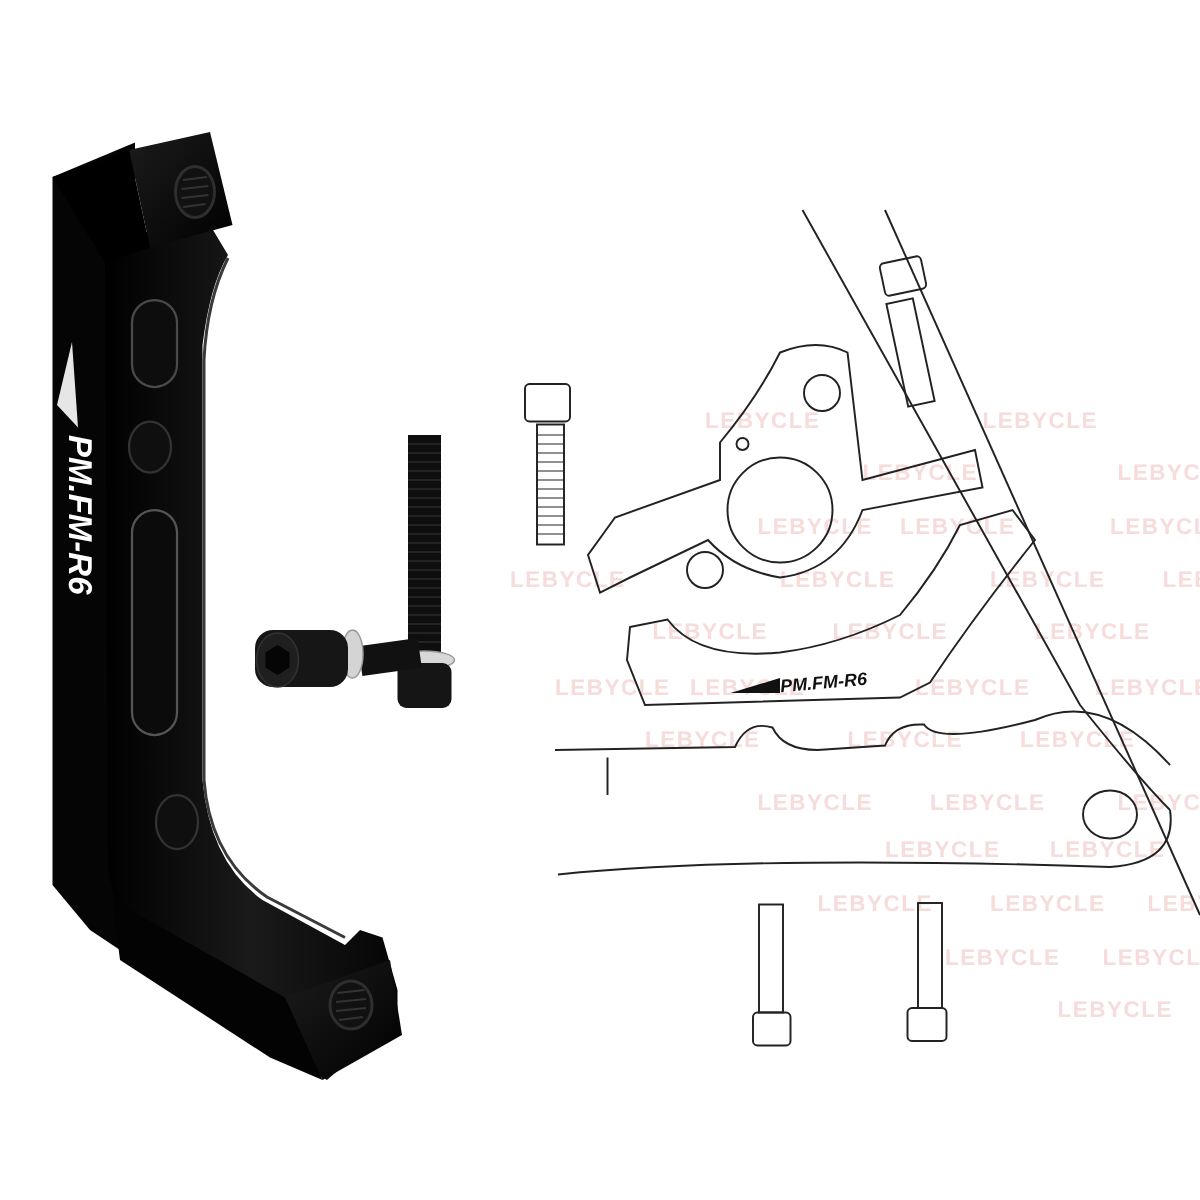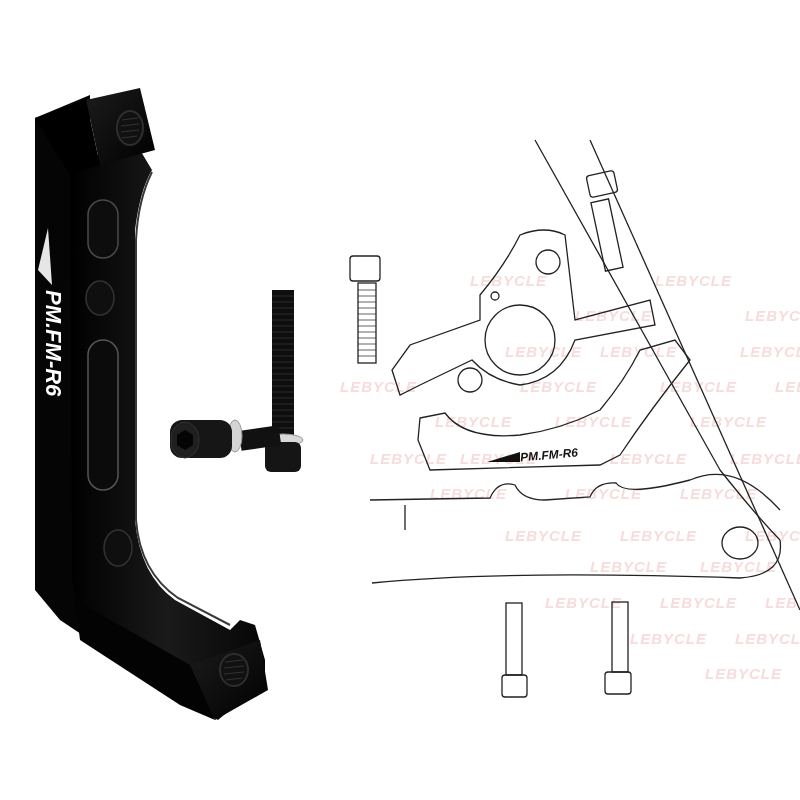--- a/index.html
+++ b/index.html
@@ -1,19 +1,19 @@
 <!DOCTYPE html>
 <html><head>
 <meta charset="utf-8">
 <style>
   html,body{margin:0;padding:0;background:#ffffff;}
   body{width:800px;height:800px;position:relative;overflow:hidden;font-family:"Liberation Sans",sans-serif;}
   .stage{position:absolute;left:0;top:0;width:800px;height:800px;}
   svg{position:absolute;left:0;top:0;}
-  .wm{position:absolute;color:#f7dcdc;font-weight:bold;font-size:15px;letter-spacing:1px;font-family:"Liberation Sans",sans-serif;white-space:nowrap;font-style:italic;}
+  .wm{position:absolute;color:#f7dcdc;font-weight:bold;font-size:15px;letter-spacing:1px;font-family:"Liberation Sans",sans-serif;white-space:nowrap;}
   .bracket-label{position:absolute;color:#ffffff;font-weight:bold;font-style:italic;font-size:22px;font-family:"Liberation Sans",sans-serif;transform-origin:left top;white-space:nowrap;}
   .diagram-label{position:absolute;color:#111;font-weight:bold;font-style:italic;font-size:12px;font-family:"Liberation Sans",sans-serif;white-space:nowrap;}
 </style>
 </head>
 <body>
 
 <div class="stage">
 
   <div id="wm-layer">
       <div class="wm" style="left: 655px; top: 272px; color: rgb(247, 220, 220);">LEBYCLE</div>

